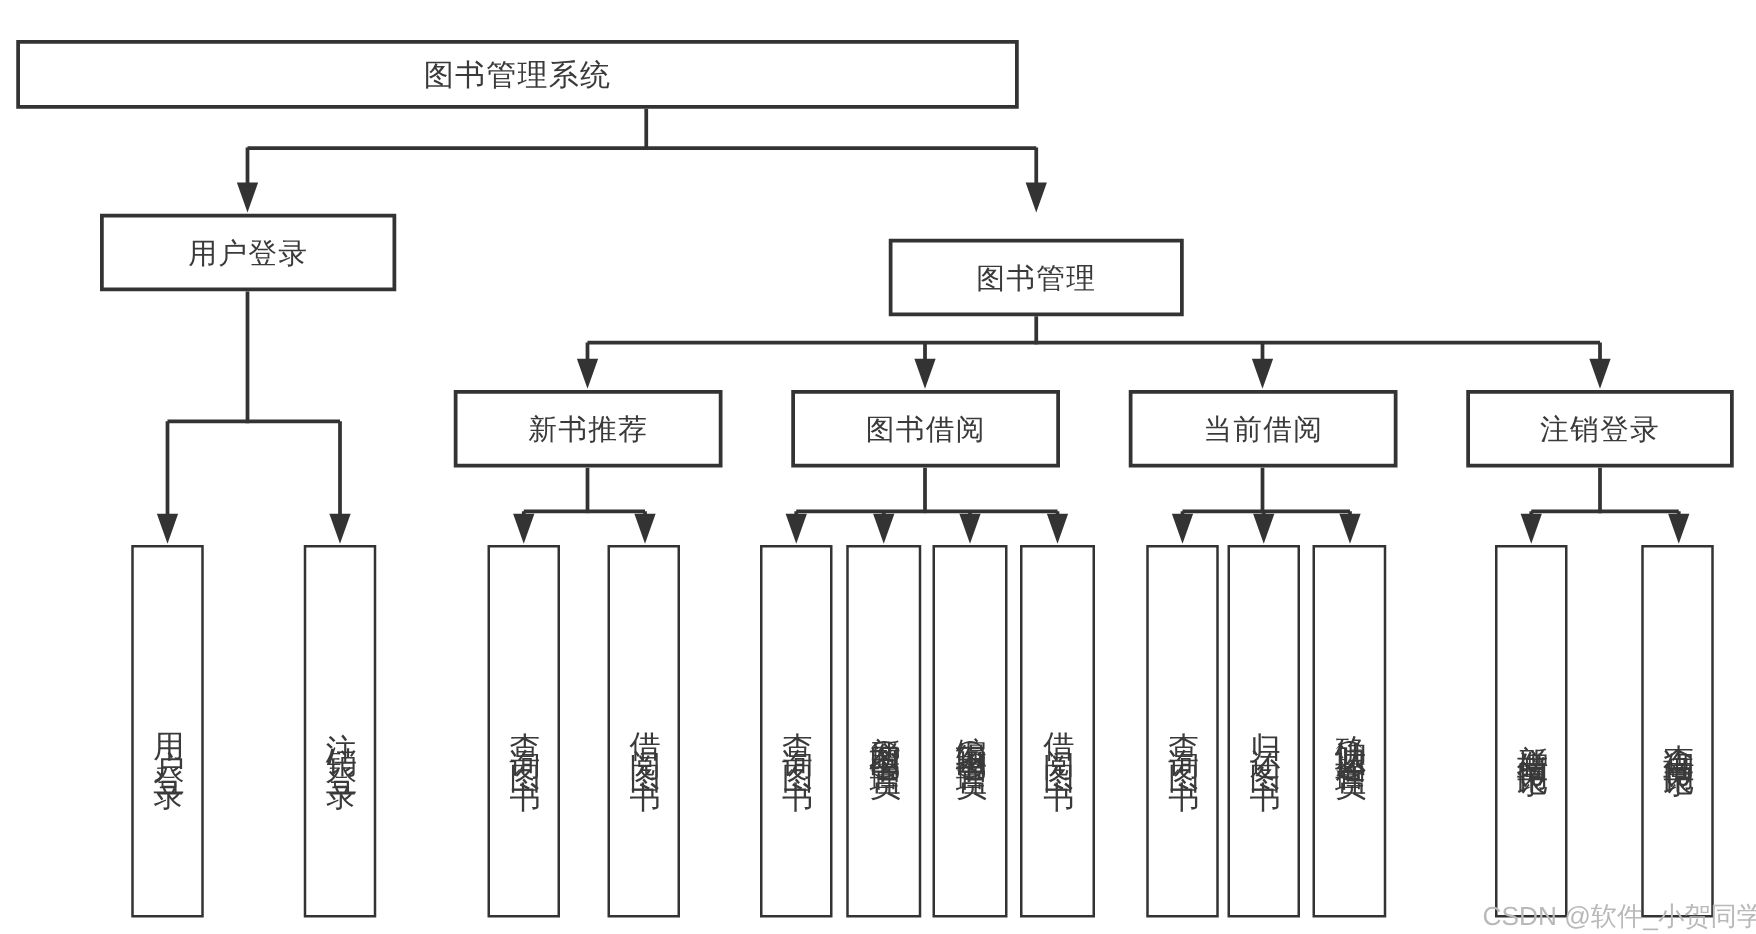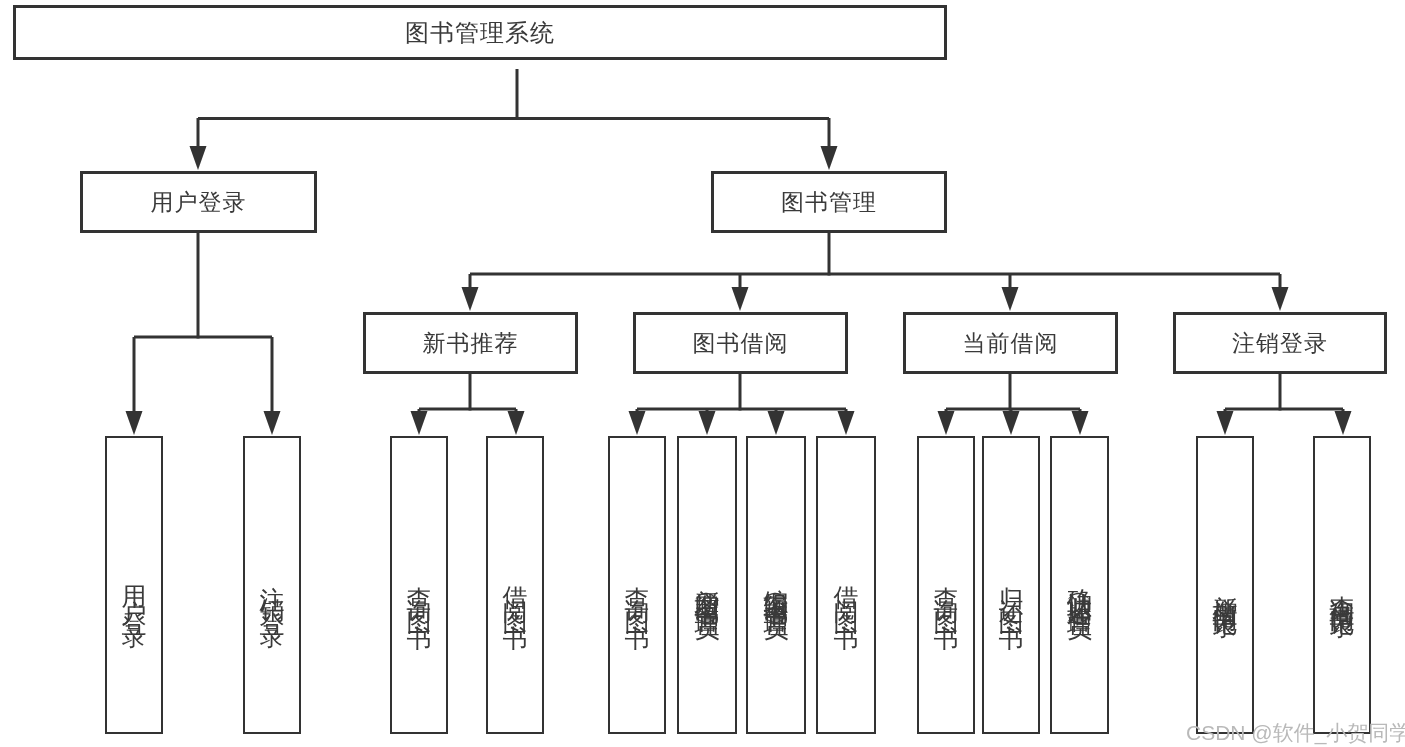--- a/index.html
+++ b/index.html
@@ -30,21 +30,21 @@
     display: flex;
     align-items: center;
     justify-content: center;
     text-align: center;
   }
   .box.h {
     font-size: 23px;
     letter-spacing: 1px;
   }
   .box.root {
-    left: 13px; top: 5px; width: 934px; height: 55px;
+    left: 13px; top: 32px; width: 802px; height: 55px;
     font-size: 24px;
   }
   .box.l2 {
     top: 171px; height: 62px;
   }
   .box.l3 {
     top: 312px; height: 62px; width: 215px;
   }
   .box.v {
     top: 436px; width: 58px; height: 298px;
@@ -142,21 +142,21 @@
       <path d="M1002.5 411 L1019.5 411 L1011 435 Z"></path>
       <path d="M1071.5 411 L1088.5 411 L1080 435 Z"></path>
       <path d="M1216.5 411 L1233.5 411 L1225 435 Z"></path>
       <path d="M1334.5 411 L1351.5 411 L1343 435 Z"></path>
     </g>
   </svg>
 
   <div class="box h root">图书管理系统</div>
 
   <div class="box h l2" style="left:80px; width:237px;">用户登录</div>
-  <div class="box h l2" style="left:711px; width:236px;">图书管理</div>
+  <div class="box h l2" style="left:711px; width:236px;margin-top:20px;">图书管理</div>
 
   <div class="box h l3" style="left:363px;">新书推荐</div>
   <div class="box h l3" style="left:633px;">图书借阅</div>
   <div class="box h l3" style="left:903px;">当前借阅</div>
   <div class="box h l3" style="left:1173px; width:214px;">注销登录</div>
 
   <div class="box v" style="left:105px;">
     <span class="v-label">用户登录</span>
   </div>
   <div class="box v" style="left:243px;">

